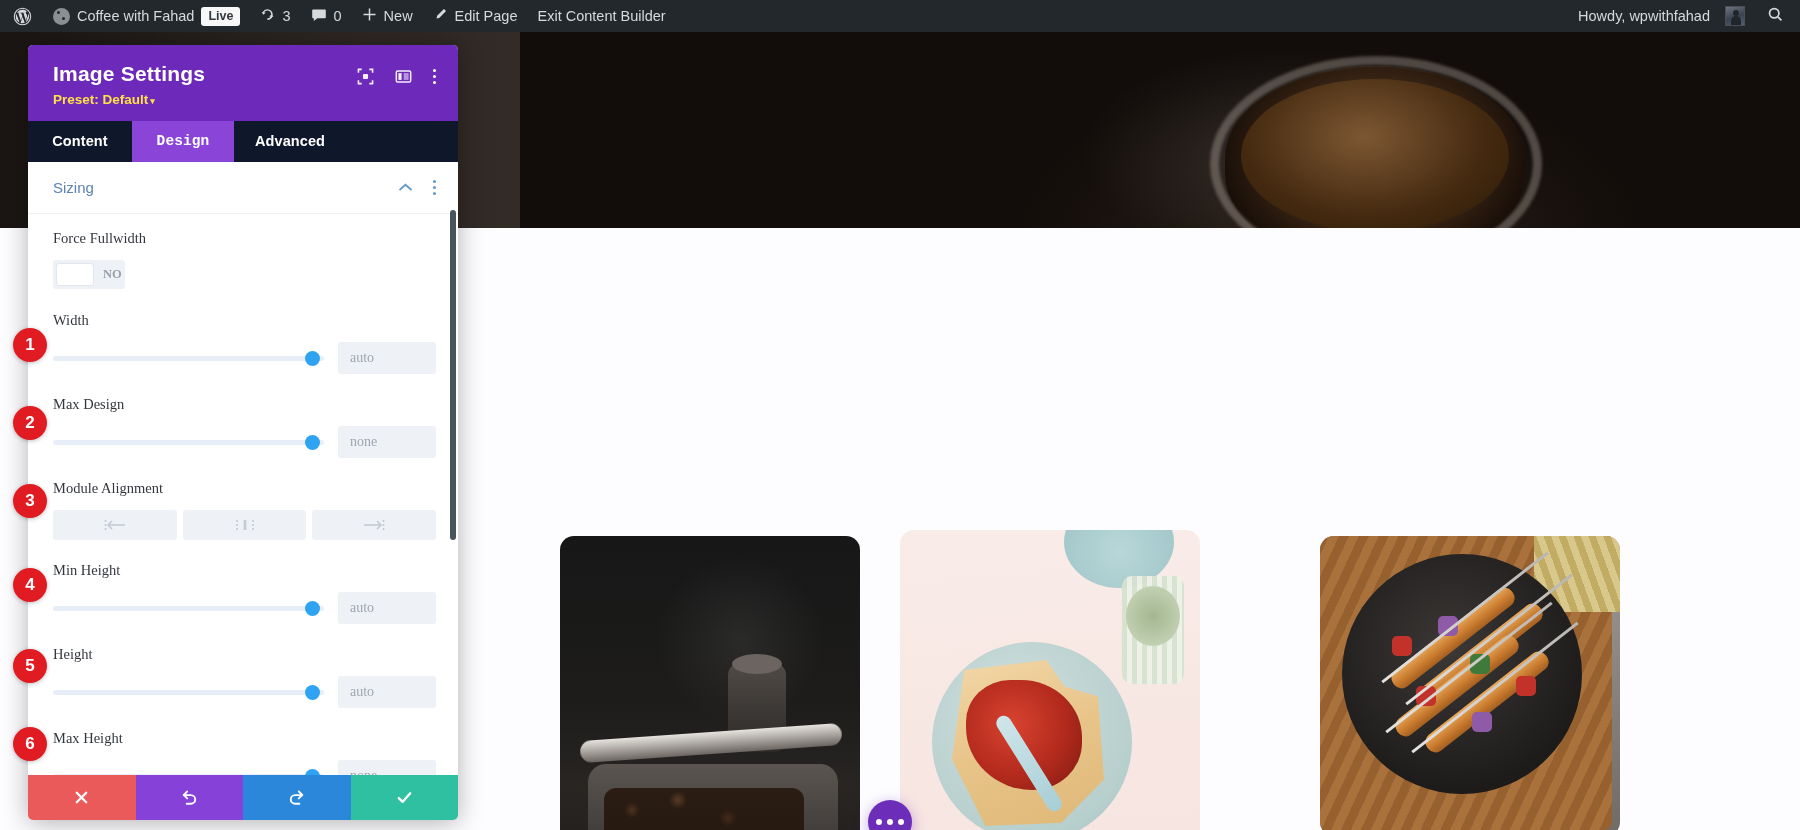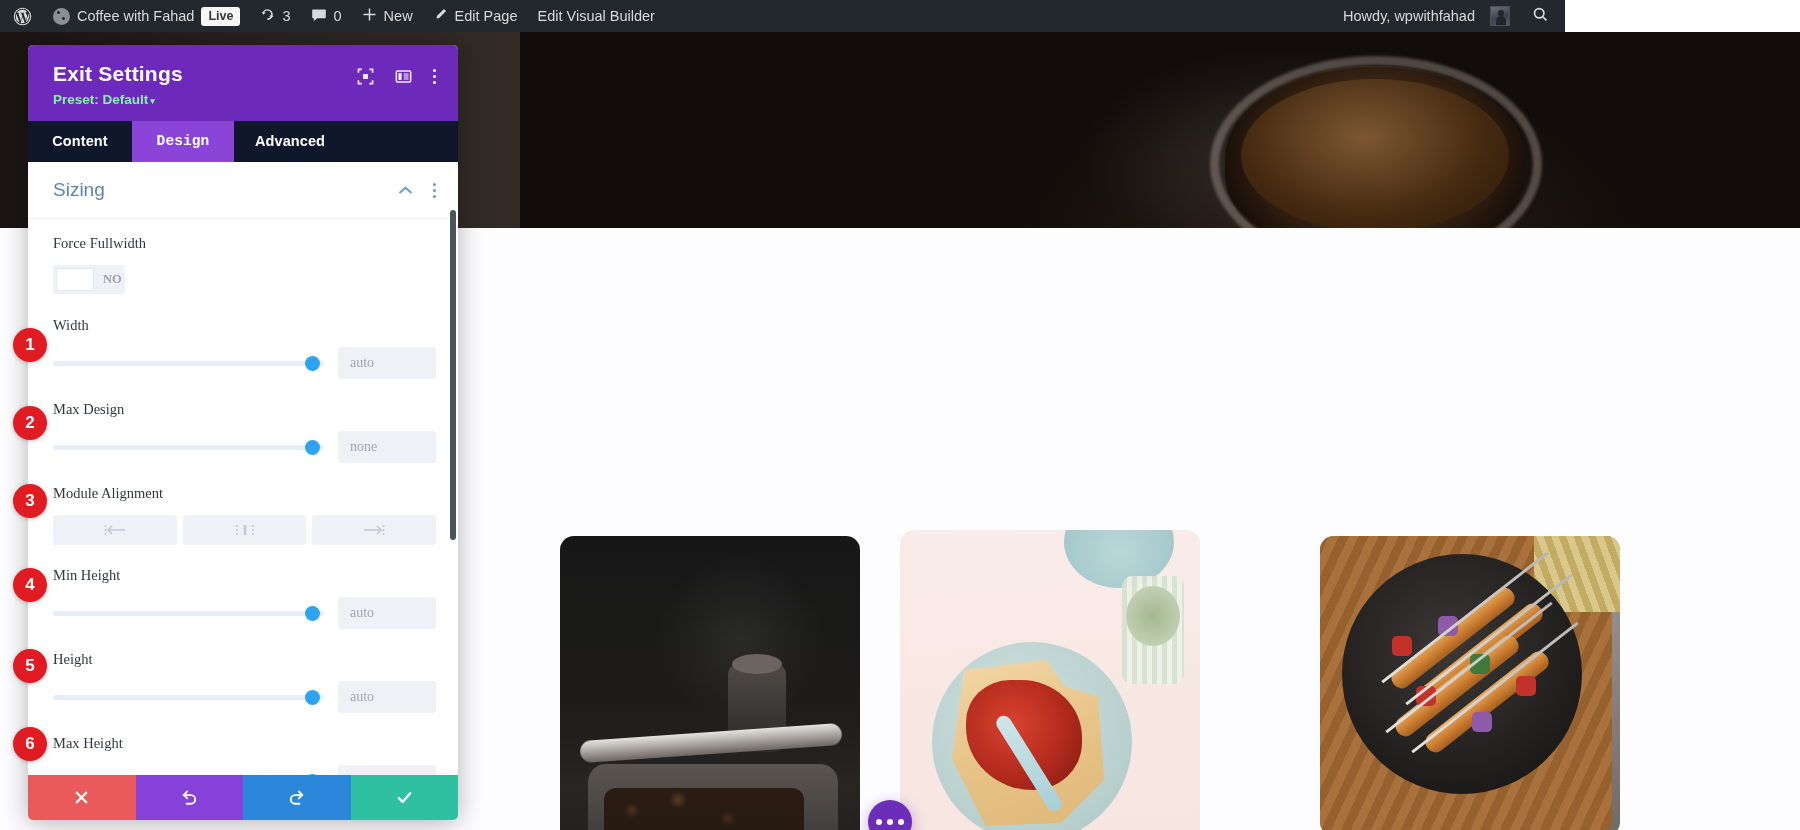--- a/index.html
+++ b/index.html
@@ -6,21 +6,21 @@
   html, body {
     width: 1800px; height: 830px;
     overflow: hidden;
     font-family: "Liberation Sans", sans-serif;
     background: #ffffff;
   }
 
   
   #adminbar {
     position: absolute; top: 0; left: 0;
-    width: 1565px; height: 32px;
+    width: 1800px; height: 32px;
     background: #23282d;
     display: flex; align-items: center;
     color: #d7d9db;
     font-size: 14.5px;
     z-index: 200;
   }
   .ab-item {
     display: flex; align-items: center; gap: 7px;
     height: 32px; padding: 0 10px;
     color: #d7d9db; white-space: nowrap;
@@ -228,21 +228,21 @@
     box-shadow: 0 3px 26px rgba(0,0,0,.30);
     display:flex; flex-direction: column;
     overflow: hidden;
     z-index: 100;
   }
   .panel-head {
     background: #6d29ba; padding: 17px 22px 14px 25px;
     display:flex; align-items:flex-start;
   }
   .panel-title { color:#fff; font-size: 21px; font-weight: 700; letter-spacing:.2px; }
-  .panel-preset { color:#86efac; font-size: 13.5px; font-weight: 600; margin-top: 6px; }
+  .panel-preset { color:#fde047; font-size: 13.5px; font-weight: 600; margin-top: 6px; }
   .panel-preset .caret { font-size: 9px; margin-left: 2px; }
   .head-icons { margin-left:auto; display:flex; align-items:center; gap: 21px; padding-top: 6px; }
   .hi { width: 17px; height: 17px; opacity: .92; cursor:pointer; }
   .hi svg { display:block; width: 17px; height: 17px; }
   .kebab { display:flex; flex-direction:column; gap: 3px; align-items:center; cursor:pointer; }
   .kebab i { width: 3px; height: 3px; border-radius:50%; background:#fff; display:block; }
 
   .tabs { display:flex; background: #0f172a; }
   .tab {
     padding: 12px 0 13px; color:#fff; font-size: 14.5px; font-weight: 700;
@@ -252,21 +252,21 @@
   .tab.t1 { width: 102px; }
   .tab.t2 { width: 112px; }
   .tab.active { background: #8a44d8; font-family: Liberation Mono, monospace; }
 
   .panel-body { flex: 1; position: relative; overflow: hidden; background:#fff; }
 
   .sec-head {
     display:flex; align-items:center; padding: 17px 22px 17px 25px;
     border-bottom: 1px solid #eef1f6;
   }
-  .sec-title { color:#5b83b3; font-size: 19px; }
+  .sec-title { color:#5b83b3; font-size: 15px; }
   .sec-icons { margin-left:auto; display:flex; align-items:center; gap: 20px; }
   .chev { color:#6699cc; font-size: 13px; cursor:pointer; }
   .kebab-b { display:flex; flex-direction:column; gap:3px; align-items:center; cursor:pointer; }
   .kebab-b i { width:3px;height:3px;border-radius:50%;background:#6699cc;display:block; }
 
   .fields { padding: 16px 22px 20px 25px; font-family: Liberation Serif, serif; }
   .field { margin-bottom: 22px; }
   .field:last-child { margin-bottom: 8px; }
   .flabel { font-size: 14.5px; color:#33373d; margin-bottom: 13px; }
 
@@ -371,21 +371,21 @@
   </div>
   <div class="ab-item">
     <span>
       <svg width="15" height="15" viewBox="0 0 20 20" fill="#d7d9db">
           <path d="M14.6 2.6l2.8 2.8-9.1 9.1-3.6.8.8-3.6z"></path>
         </svg>
     </span>
     <span>Edit Page</span>
   </div>
   <div class="ab-item">
-    <span>Edit Visual Builder</span>
+    <span>Exit Content Builder</span>
   </div>
 
   <div class="ab-right">
     <div class="ab-item">
       <span>Howdy, wpwithfahad</span>
       <span class="avatar-box"></span>
     </div>
     <div class="ab-item search-ico">
       <span>
         <svg width="17" height="17" viewBox="0 0 20 20" fill="none" stroke="#d7d9db" stroke-width="2">
@@ -453,21 +453,21 @@
     <i></i>
     <i></i>
     <i></i>
   </div>
 </div>
 
 <div id="panel">
 
   <div class="panel-head">
     <div>
-      <div class="panel-title">Exit Settings</div>
+      <div class="panel-title">Image Settings</div>
       <div class="panel-preset">
         <span>Preset: Default</span><span class="caret">▾</span>
       </div>
     </div>
     <div class="head-icons">
       <span class="hi">
         <svg viewBox="0 0 18 18" fill="none" stroke="#fff" stroke-width="1.7">
           <path d="M1.5 5V1.5H5M13 1.5h3.5V5M16.5 13v3.5H13M5 16.5H1.5V13"></path>
           <rect x="6.3" y="6.3" width="5.4" height="5.4" rx="1" fill="#fff" stroke="none"></rect>
         </svg>

